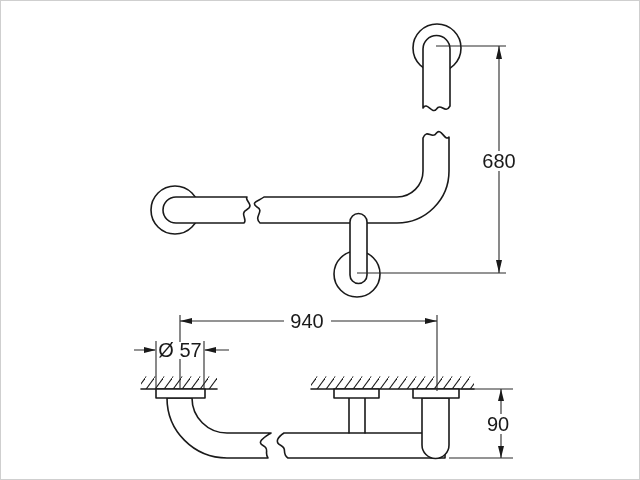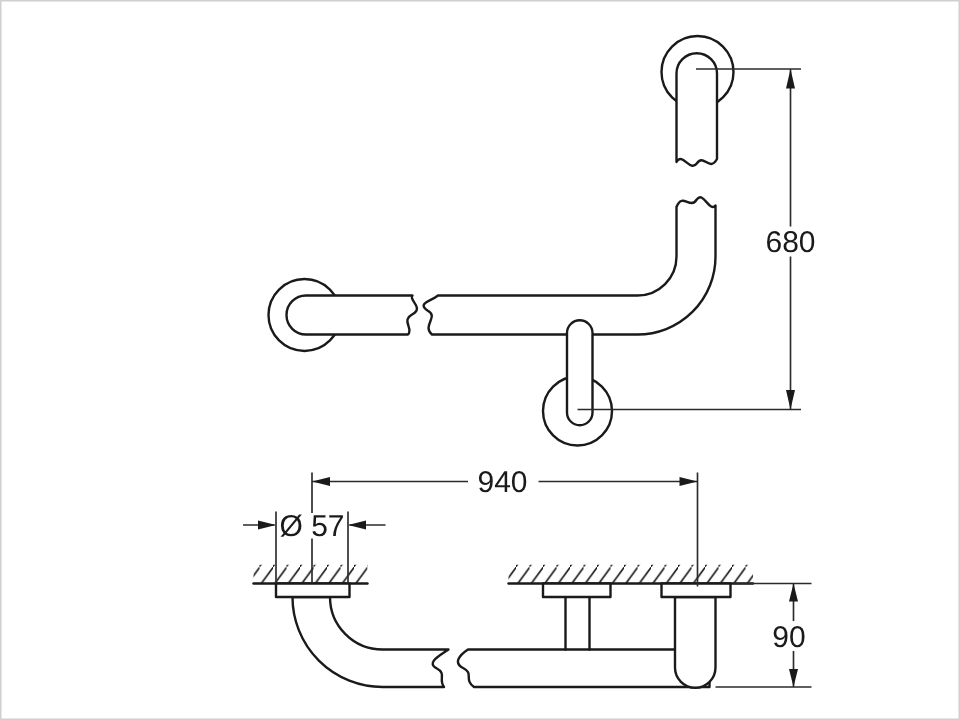--- a/index.html
+++ b/index.html
@@ -11,21 +11,20 @@
     overflow: hidden;
     font-family: "Liberation Sans", sans-serif;
   }
   .canvas {
     position: relative;
     width: 640px;
     height: 480px;
     box-sizing: border-box;
     background: #ffffff;
     border: 1px solid #cfcfcf;
-    padding-left: 28px;
   }
   svg { display: block; }
   .outline {
     fill: #ffffff;
     stroke: #1a1a1a;
     stroke-width: 1.6;
     stroke-linejoin: round;
     stroke-linecap: round;
   }
   .thick-line {

